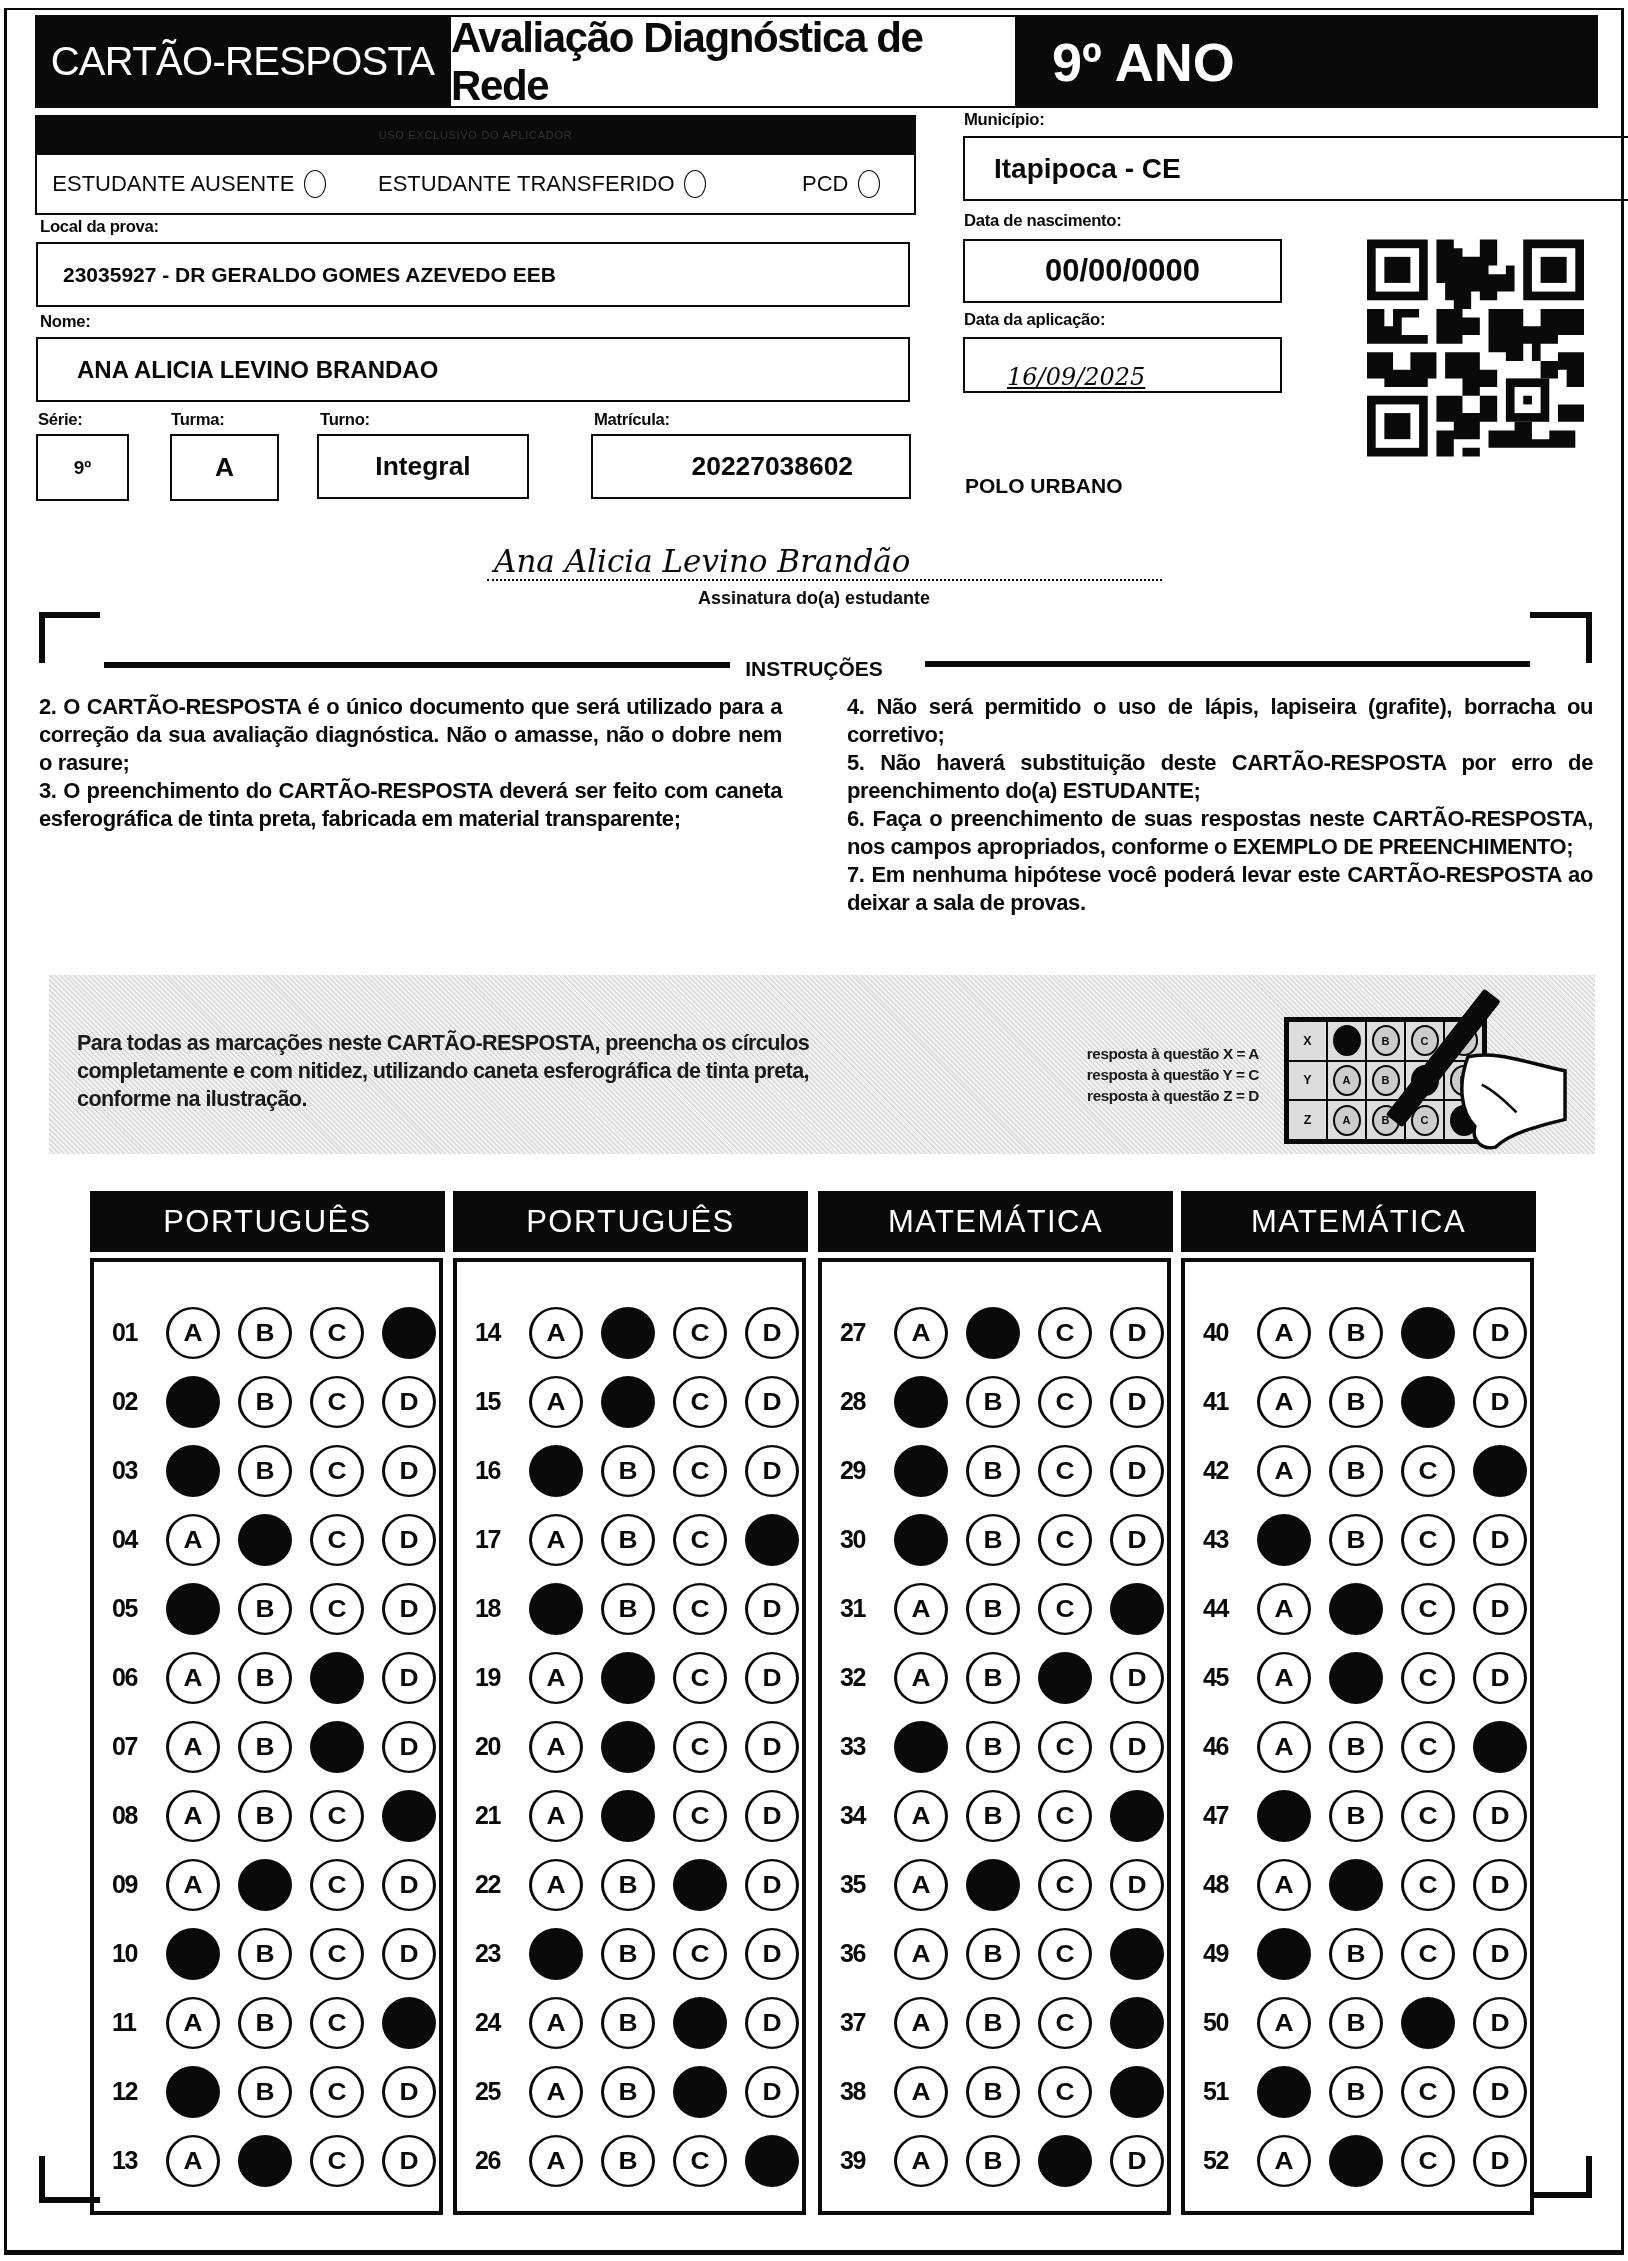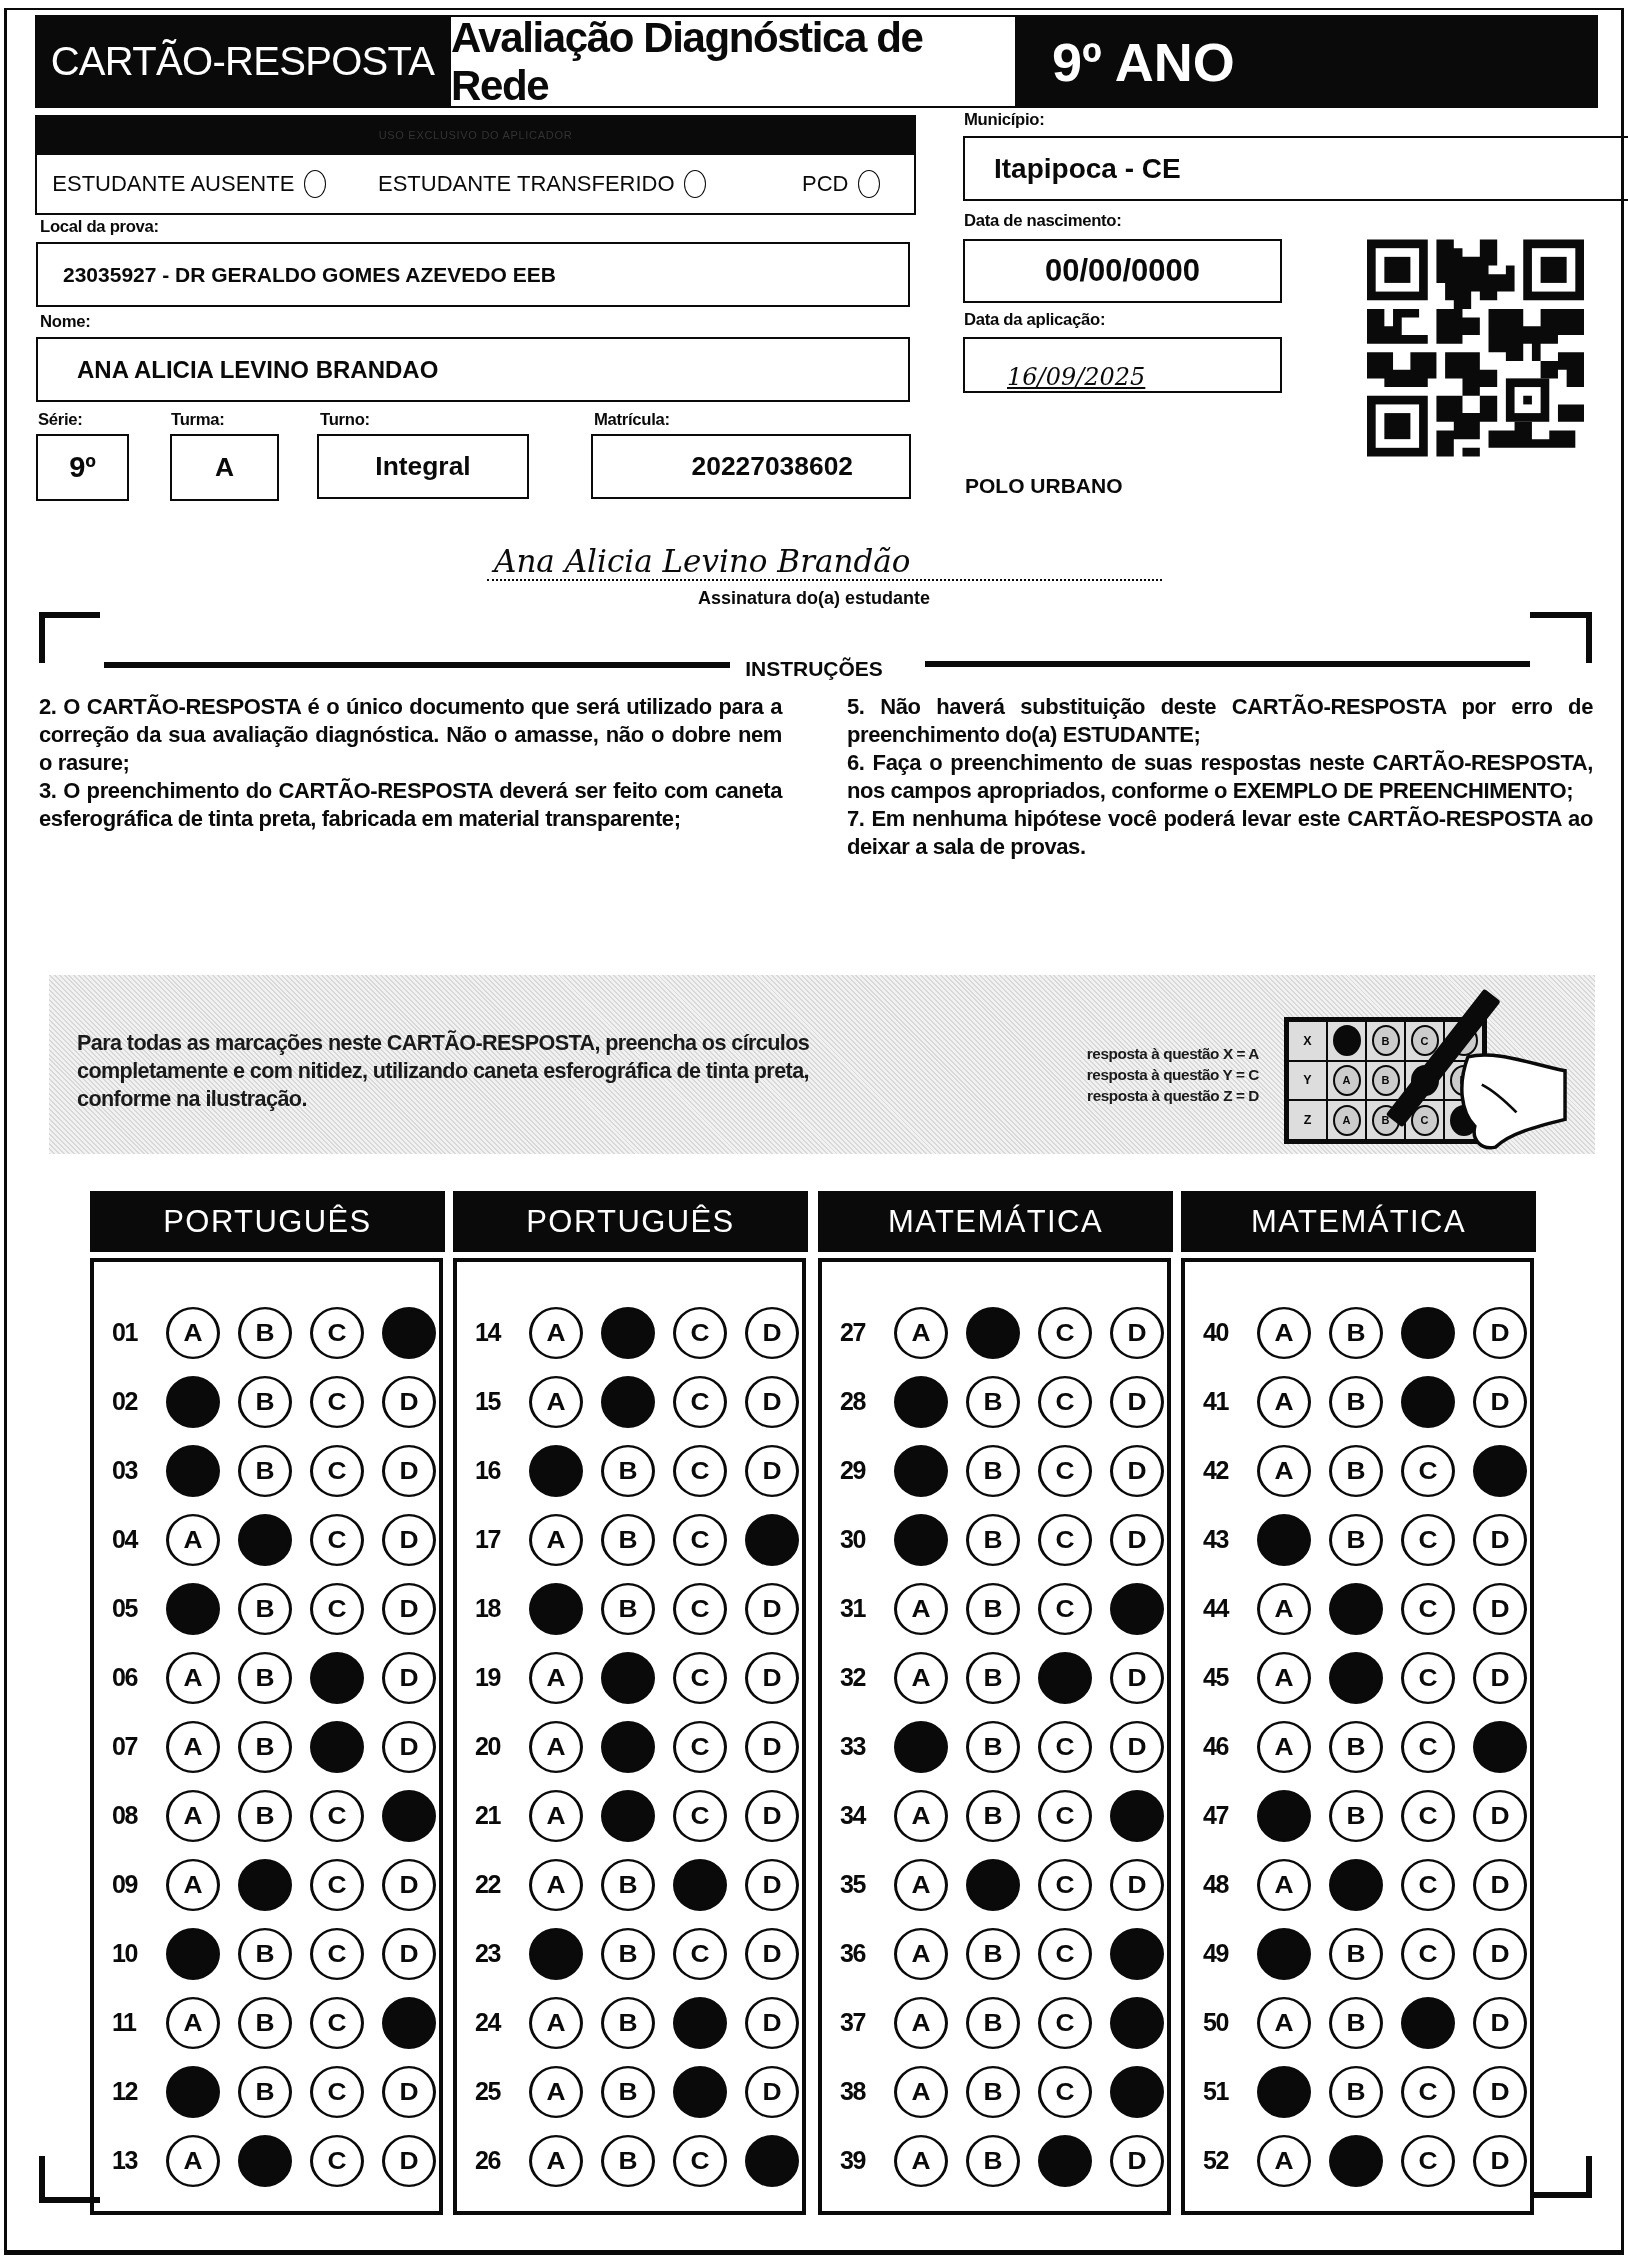--- a/index.html
+++ b/index.html
@@ -75,21 +75,21 @@
     <span class="ring"></span>
   </div>
 </div>
 
 <div class="abs lbl" style="left:40px;top:217px">Local da prova:</div>
 <div class="abs fld" style="left:36px;top:242px;width:874px;height:65px;padding-left:25px;font-size:21px">23035927 - DR GERALDO GOMES AZEVEDO EEB</div>
 <div class="abs lbl" style="left:40px;top:312px">Nome:</div>
 <div class="abs fld" style="left:36px;top:337px;width:874px;height:65px;padding-left:39px;font-size:24px">ANA ALICIA LEVINO BRANDAO</div>
 
 <div class="abs lbl" style="left:38px;top:410px">Série:</div>
-<div class="abs fld" style="left:36px;top:434px;width:93px;height:67px;justify-content:center;font-size:29px">9º</div>
+<div class="abs fld" style="left:36px;top:434px;width:93px;height:67px;justify-content:center;font-size:19px">9º</div>
 <div class="abs lbl" style="left:171px;top:410px">Turma:</div>
 <div class="abs fld" style="left:170px;top:434px;width:109px;height:67px;justify-content:center;font-size:26.4px">A</div>
 <div class="abs lbl" style="left:320px;top:410px">Turno:</div>
 <div class="abs fld" style="left:317px;top:434px;width:212px;height:65px;justify-content:center;font-size:26.4px">Integral</div>
 <div class="abs lbl" style="left:594px;top:410px">Matrícula:</div>
 <div class="abs fld" style="left:591px;top:434px;width:320px;height:65px;justify-content:flex-end;padding-right:56px;font-size:26.4px">20227038602</div>
 
 <div class="abs lbl" style="left:964px;top:110px">Município:</div>
 <div class="abs fld" style="left:963px;top:136px;width:704px;height:65px;padding-left:29px;font-size:28px">Itapipoca - CE</div>
 <div class="abs lbl" style="left:964px;top:211px">Data de nascimento:</div>
@@ -126,20 +126,21 @@
 <div class="abs corner" style="left:1586px;top:612px;width:5.6px;height:51px"></div>
 <div class="abs corner" style="left:104px;top:662px;width:626px;height:6.3px"></div>
 <div class="abs corner" style="left:925px;top:661px;width:605px;height:6.3px"></div>
 <div class="abs instr-title">INSTRUÇÕES</div>
 
 <div class="abs instr-col" style="left:39px;top:693px;width:743px">
   <p>2. O CARTÃO-RESPOSTA é o único documento que será utilizado para a correção da sua avaliação diagnóstica. Não o amasse, não o dobre nem o rasure;</p>
   <p>3. O preenchimento do CARTÃO-RESPOSTA deverá ser feito com caneta esferográfica de tinta preta, fabricada em material transparente;</p>
 </div>
 <div class="abs instr-col" style="left:847px;top:693px;width:746px">
+  <p>4. Não será permitido o uso de lápis, lapiseira (grafite), borracha ou corretivo;</p>
   <p>5. Não haverá substituição deste CARTÃO-RESPOSTA por erro de preenchimento do(a) ESTUDANTE;</p>
   <p>6. Faça o preenchimento de suas respostas neste CARTÃO-RESPOSTA, nos campos apropriados, conforme o EXEMPLO DE PREENCHIMENTO;</p>
   <p>7. Em nenhuma hipótese você poderá levar este CARTÃO-RESPOSTA ao deixar a sala de provas.</p>
 </div>
 
 <div class="abs example"></div>
 <div class="abs ex-text">Para todas as marcações neste CARTÃO-RESPOSTA, preencha os círculos completamente e com nitidez, utilizando caneta esferográfica de tinta preta, conforme na ilustração.</div>
 <div class="abs ex-legend">
   <div>resposta à questão X = A</div>
   <div>resposta à questão Y = C</div>

